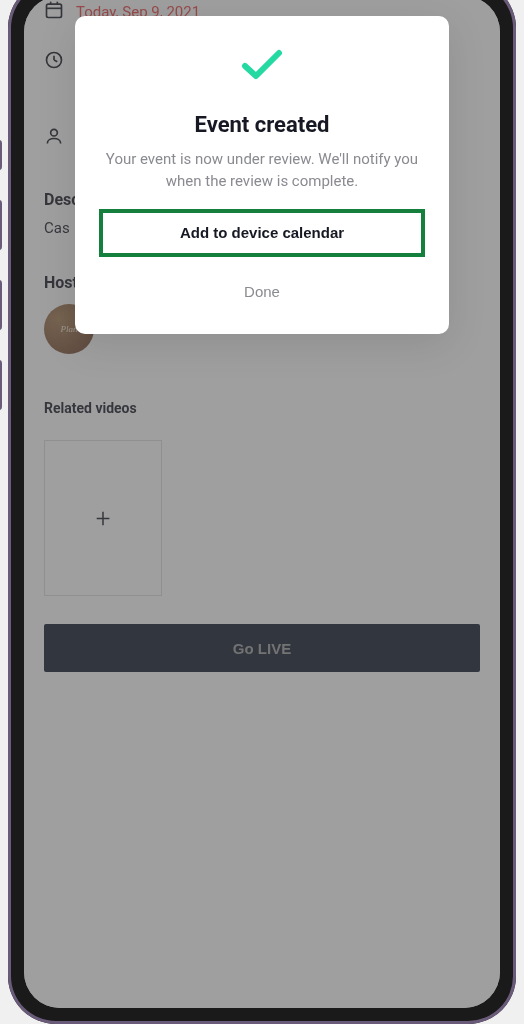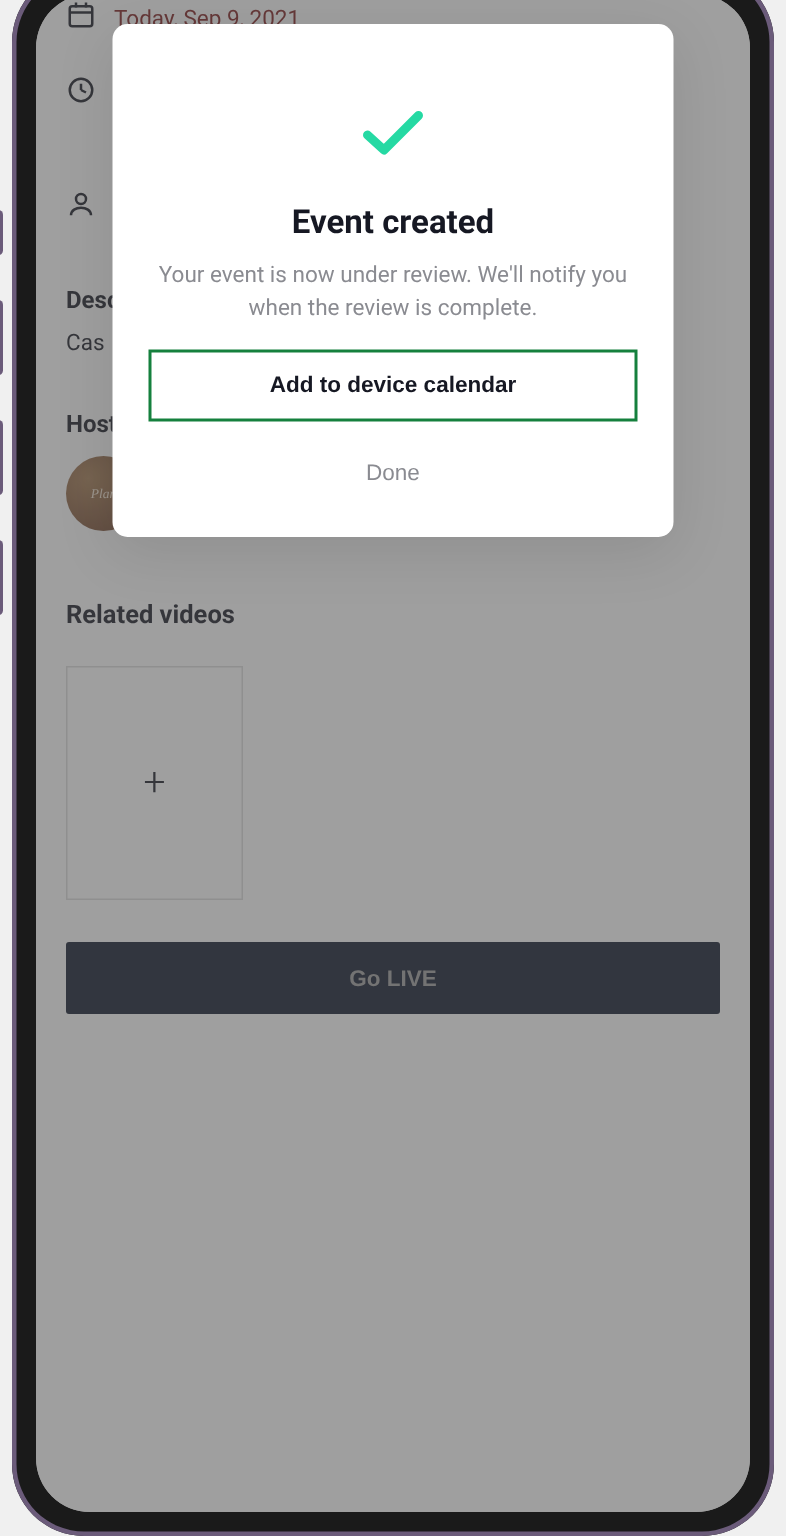--- a/index.html
+++ b/index.html
@@ -73,21 +73,21 @@
 
     .date-row {
       display: flex;
       align-items: center;
       gap: 12px;
       padding: 4px 0;
     }
 
     .date-text {
       font-size: 15px;
-      color: #7f1d1d;
+      color: #ef4444;
     }
 
     .clock-row {
       margin-top: 18px;
     }
 
     .person-row {
       margin-top: 44px;
     }
 
@@ -117,21 +117,21 @@
       font-size: 9px;
       font-style: italic;
       font-family: cursive;
     }
 
     .related-section {
       margin-top: 46px;
     }
 
     .related-title {
-      font-size: 17px;
+      font-size: 14px;
       font-weight: 700;
       color: #161823;
     }
 
     .video-tile {
       margin-top: 24px;
       width: 118px;
       height: 156px;
       border: 1px solid #dcdcdc;
       display: flex;
@@ -169,21 +169,21 @@
 
     
     .modal {
       position: absolute;
       top: 20px;
       left: 50%;
       transform: translateX(-50%);
       width: 374px;
       background: #fff;
       border-radius: 10px;
-      padding: 56px 24px 26px;
+      padding: 32px 24px 26px;
       text-align: center;
       box-shadow: 0 10px 40px rgba(0,0,0,0.1);
     }
 
     .checkmark-wrap {
       display: flex;
       justify-content: center;
       margin-bottom: 26px;
     }
 
@@ -204,21 +204,21 @@
       color: #8a8b91;
       line-height: 1.45;
       margin-bottom: 16px;
       padding: 0 4px;
     }
 
     .add-calendar-btn {
       width: 100%;
       height: 48px;
       background: #fff;
-      border: 2px solid #15803d;
+      border: 4px solid #15803d;
       color: #161823;
       font-size: 15px;
       font-weight: 600;
       cursor: pointer;
       margin-bottom: 18px;
     }
 
     .done-btn {
       background: none;
       border: none;

